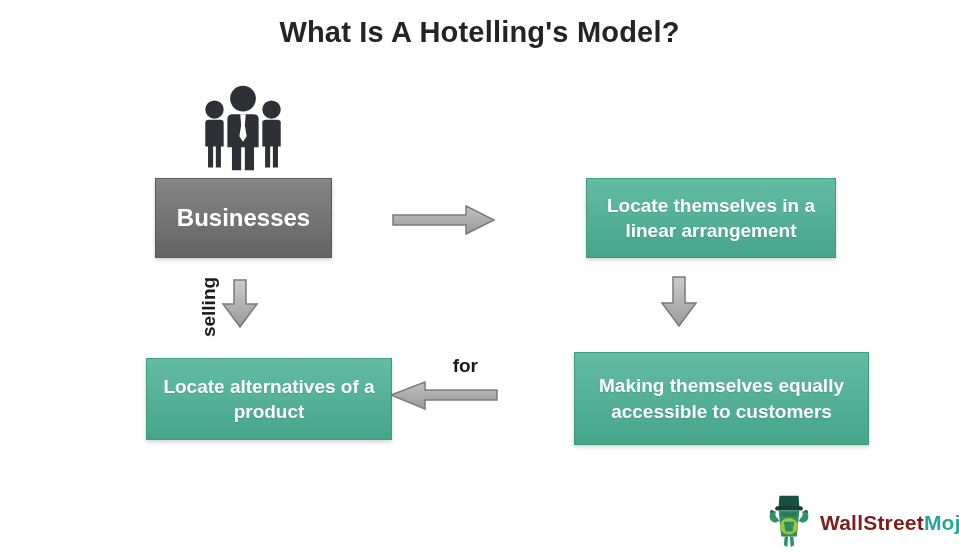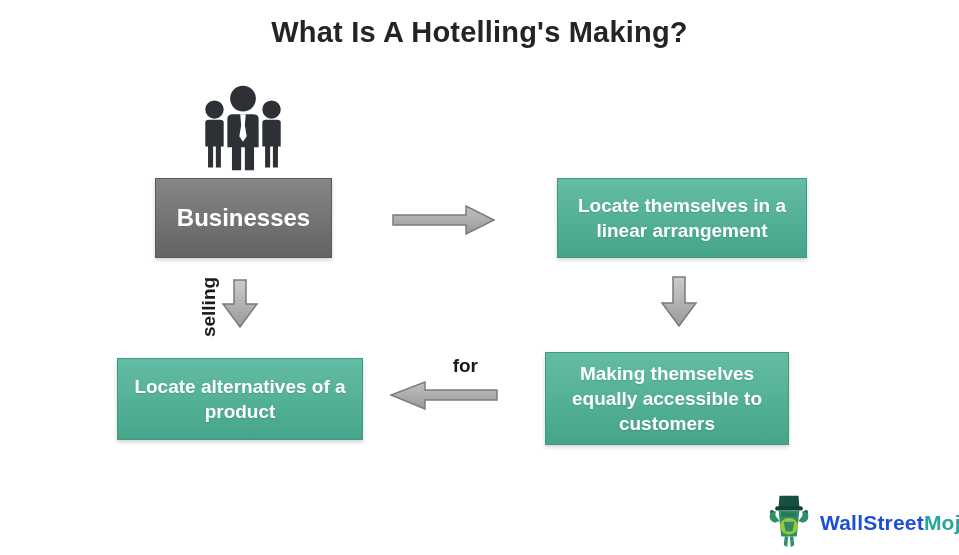--- a/index.html
+++ b/index.html
@@ -22,52 +22,53 @@
     background:linear-gradient(#868686,#636363);
     border:1px solid #5a5a5a;
     font-size:24px;
   }
   .box.green{
     background:linear-gradient(#63bca4,#45a58a);
     border:1px solid #3e9a80;
     font-size:19px;line-height:1.32;
     padding:5px 10px;
     text-shadow:0 1px 1px rgba(0,0,0,0.12);
+    margin-left:29px;
   }
   #node-businesses{left:155px;top:178px;width:177px;height:80px;}
   #node-locate{left:557px;top:178px;width:250px;height:80px;}
   #node-perfect{left:117px;top:358px;width:246px;height:82px;}
-  #node-accessible{left:545px;top:352px;width:244px;height:93px;}
+  #node-accessible{left:545px;top:352px;width:295px;height:93px;}
   .people-icon{position:absolute;left:197px;top:84px;width:92px;height:88px;}
   .arrow{position:absolute;}
   #arrow-right{left:392px;top:204px;}
   #arrow-left{left:389px;top:381px;}
   #arrow-down-left{left:221px;top:279px;}
   #arrow-down-right{left:660px;top:276px;}
   .edge-label{
     position:absolute;font-weight:bold;color:#1a1a1a;font-size:19px;
   }
   #label-selling{
     left:209px;top:307px;transform:translate(-50%,-50%) rotate(-90deg);
     transform-origin:center;white-space:nowrap;
   }
   #label-for{left:408px;top:355px;width:70px;text-align:right;}
   .logo{
     position:absolute;left:763px;top:493px;display:flex;align-items:center;gap:5px;
   }
   .logo-text{font-size:21px;font-weight:bold;letter-spacing:0.2px;white-space:nowrap;}
-  .logo-text .p1{color:#1d4ed8;}
+  .logo-text .p1{color:#7f1d1d;}
   .logo-text .p2{color:#27a69c;}
 </style>
 </head>
 <body>
 
 <div class="canvas">
 
-  <h1 class="title">What Is A Hotelling's Making?</h1>
+  <h1 class="title">What Is A Hotelling's Model?</h1>
 
   <div class="people-icon">
     <svg width="92" height="88" viewBox="0 0 100 94" xmlns="http://www.w3.org/2000/svg">
       <g fill="#2d3136">
 
         <circle cx="19" cy="27" r="10"></circle>
         <path d="M9,41 Q9,38 13,38 L25,38 Q29,38 29,41 L29,67 L26,67 L26,90 L20.5,90 L20.5,67 L17.5,67 L17.5,90 L12,90 L12,67 L9,67 Z"></path>
 
         <circle cx="81" cy="27" r="10"></circle>
         <path d="M71,41 Q71,38 75,38 L87,38 Q91,38 91,41 L91,67 L88,67 L88,90 L82.5,90 L82.5,67 L79.5,67 L79.5,90 L74,90 L74,67 L71,67 Z"></path>

